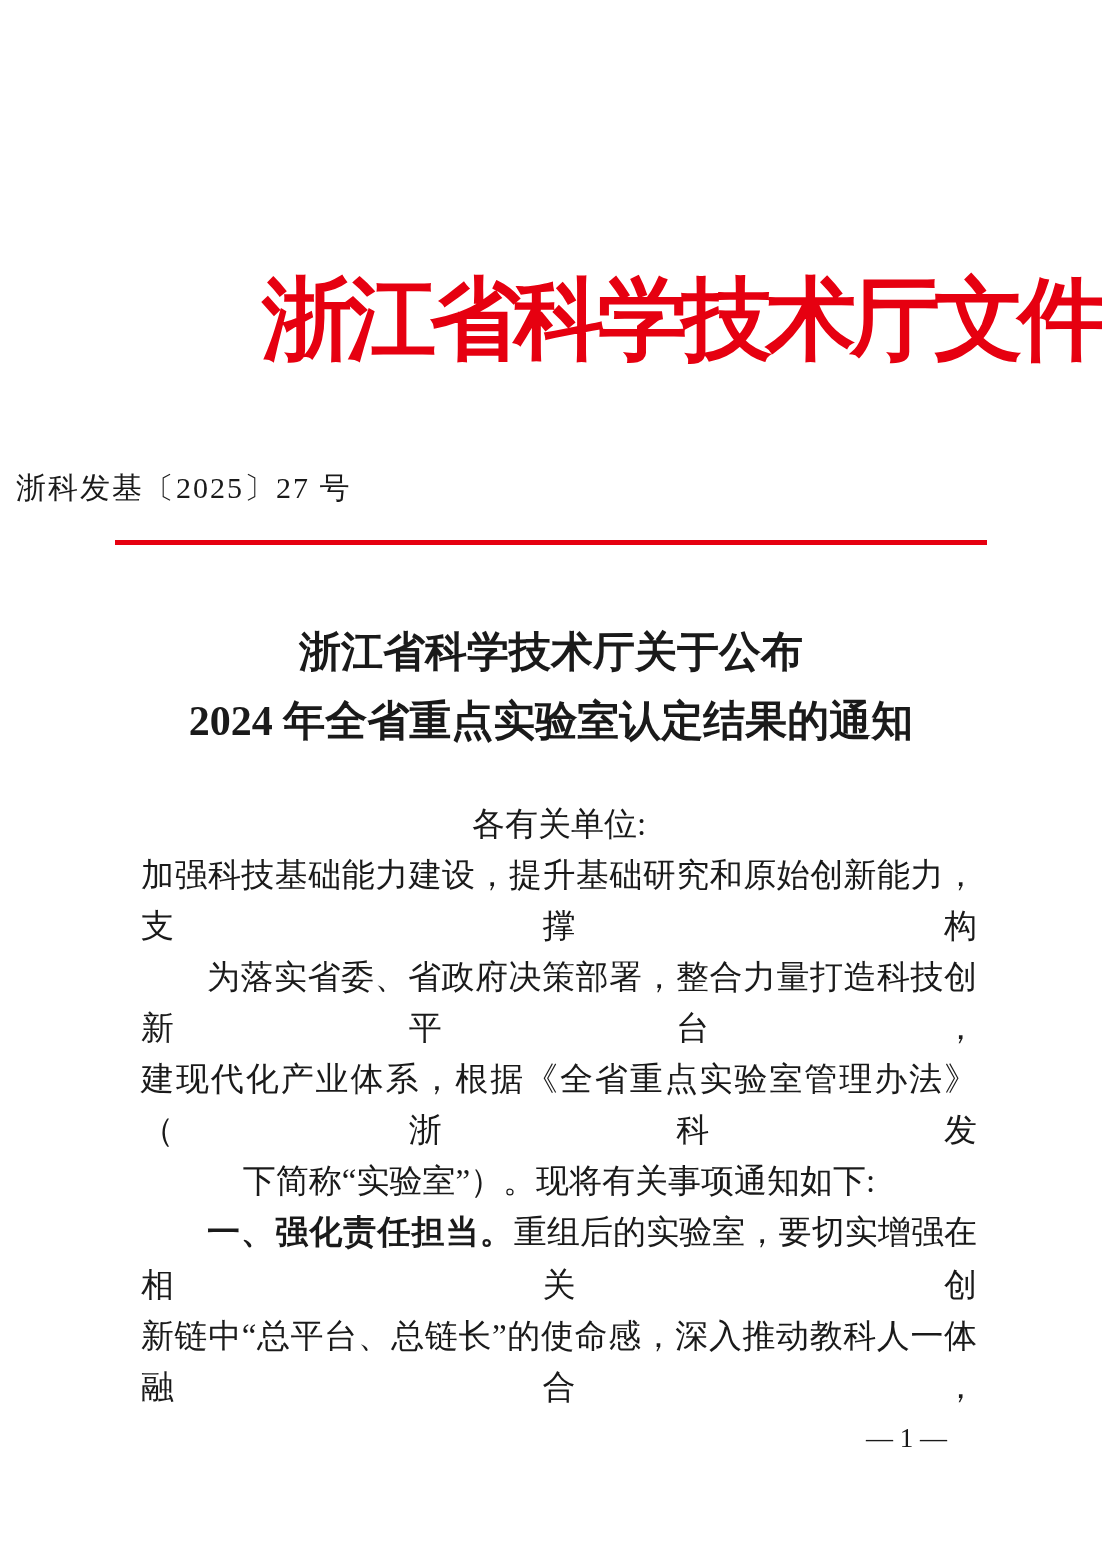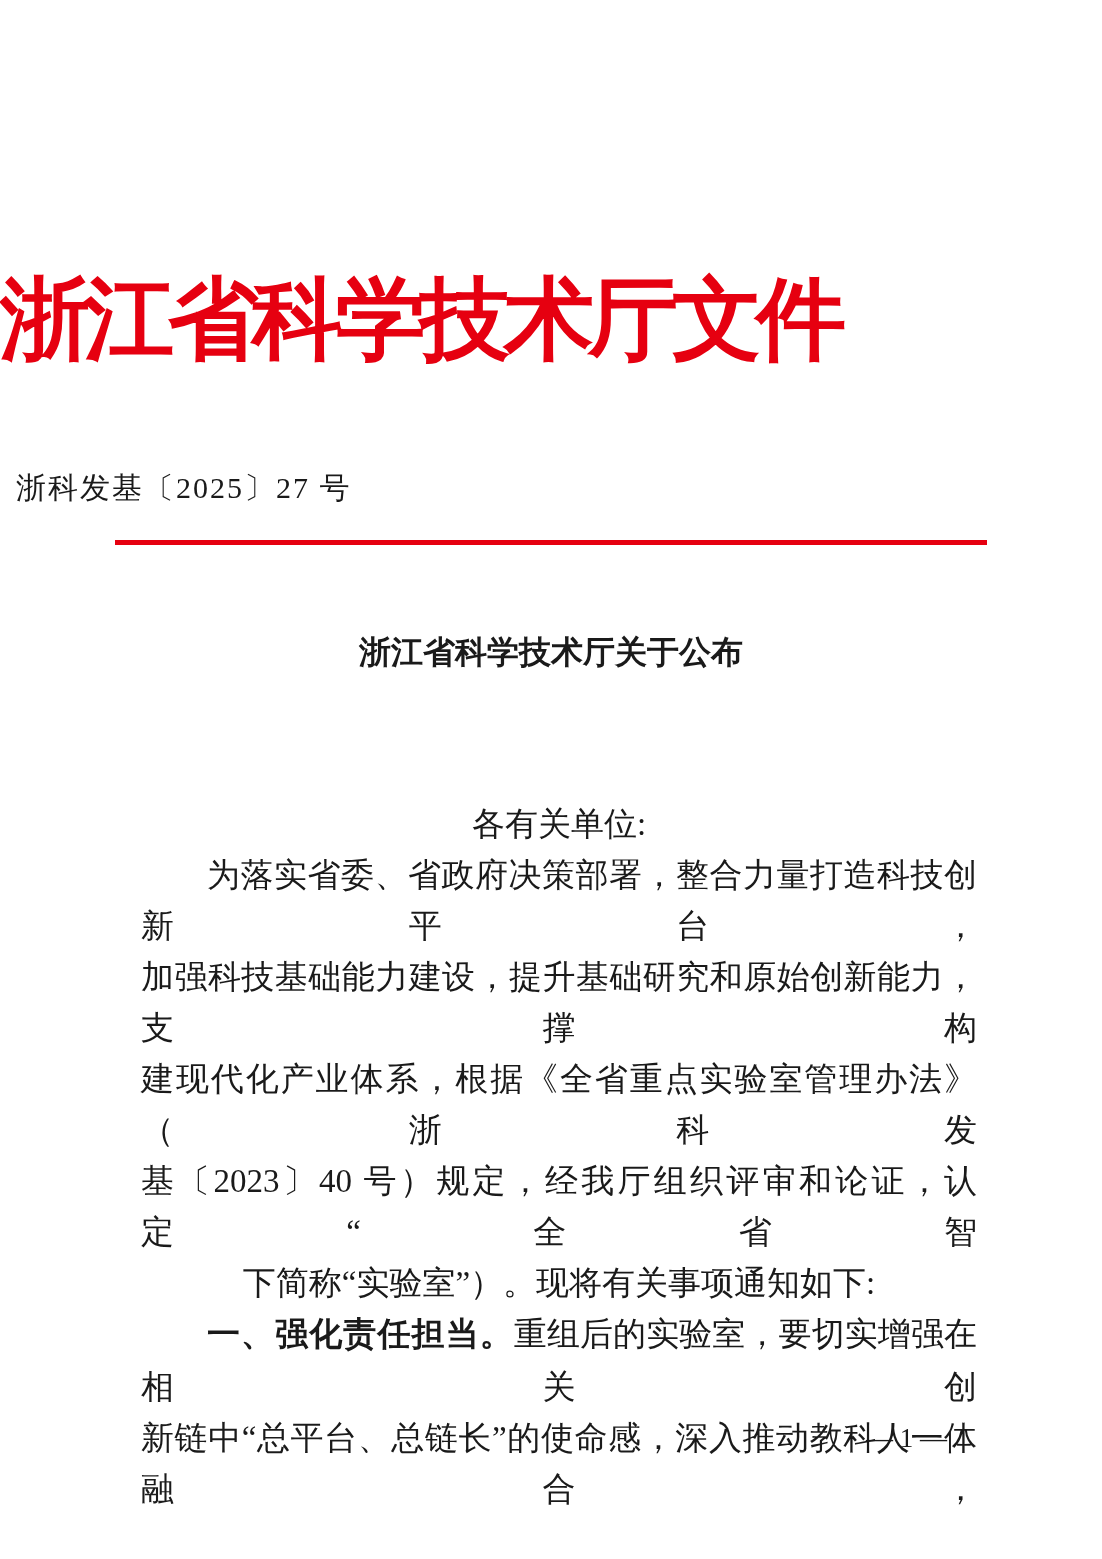--- a/index.html
+++ b/index.html
@@ -16,21 +16,21 @@
     overflow: hidden;
     color: var(--ink);
   }
 
   
   .letterhead {
     position: absolute;
     top: 268px;
     left: 0;
     width: 100%;
-    text-align: left;
+    text-align: right;
     font-size: 90px;
     line-height: 104px;
     font-weight: bold;
     letter-spacing: -6px;
     color: var(--accent-red);
     white-space: nowrap;
   }
 
   
   .doc-number {
@@ -56,21 +56,21 @@
   }
 
   
   .notice-title {
     position: absolute;
     top: 618px;
     left: 0;
     width: 100%;
     text-align: center;
     font-weight: bold;
-    font-size: 32px;
+    font-size: 42px;
     line-height: 69px;
     color: var(--ink);
     white-space: nowrap;
   }
 
   
   .doc-body {
     position: absolute;
     top: 799px;
     left: 141px;
@@ -110,28 +110,28 @@
 <div class="page">
 
   <div class="letterhead">浙江省科学技术厅文件</div>
 
   <div class="doc-number">浙科发基〔2025〕27 号</div>
 
   <div class="red-line"></div>
 
   <div class="notice-title">
     <div>浙江省科学技术厅关于公布</div>
+    <div>2024 年全省重点实验室认定结果的通知</div>
   </div>
 
   <div class="doc-body">
       <div class="b-line">各有关单位:</div>
+      <div class="b-line justify">加强科技基础能力建设，提升基础研究和原始创新能力，支撑构</div>
       <div class="b-line indent justify">为落实省委、省政府决策部署，整合力量打造科技创新平台，</div>
-      <div class="b-line justify">加强科技基础能力建设，提升基础研究和原始创新能力，支撑构</div>
       <div class="b-line justify">建现代化产业体系，根据《全省重点实验室管理办法》（浙科发</div>
-      <div class="b-line justify">基〔2023〕40 号）规定，经我厅组织评审和论证，认定“全省智</div>
       <div class="b-line">下简称“实验室”）。现将有关事项通知如下:</div>
       <div class="b-line indent justify"><span class="section-heading">一、强化责任担当。</span>重组后的实验室，要切实增强在相关创</div>
       <div class="b-line justify">新链中“总平台、总链长”的使命感，深入推动教科人一体融合，</div>
     </div>
 
   <div class="page-number">— 1 —</div>
 
 </div>
 
 </body></html>

